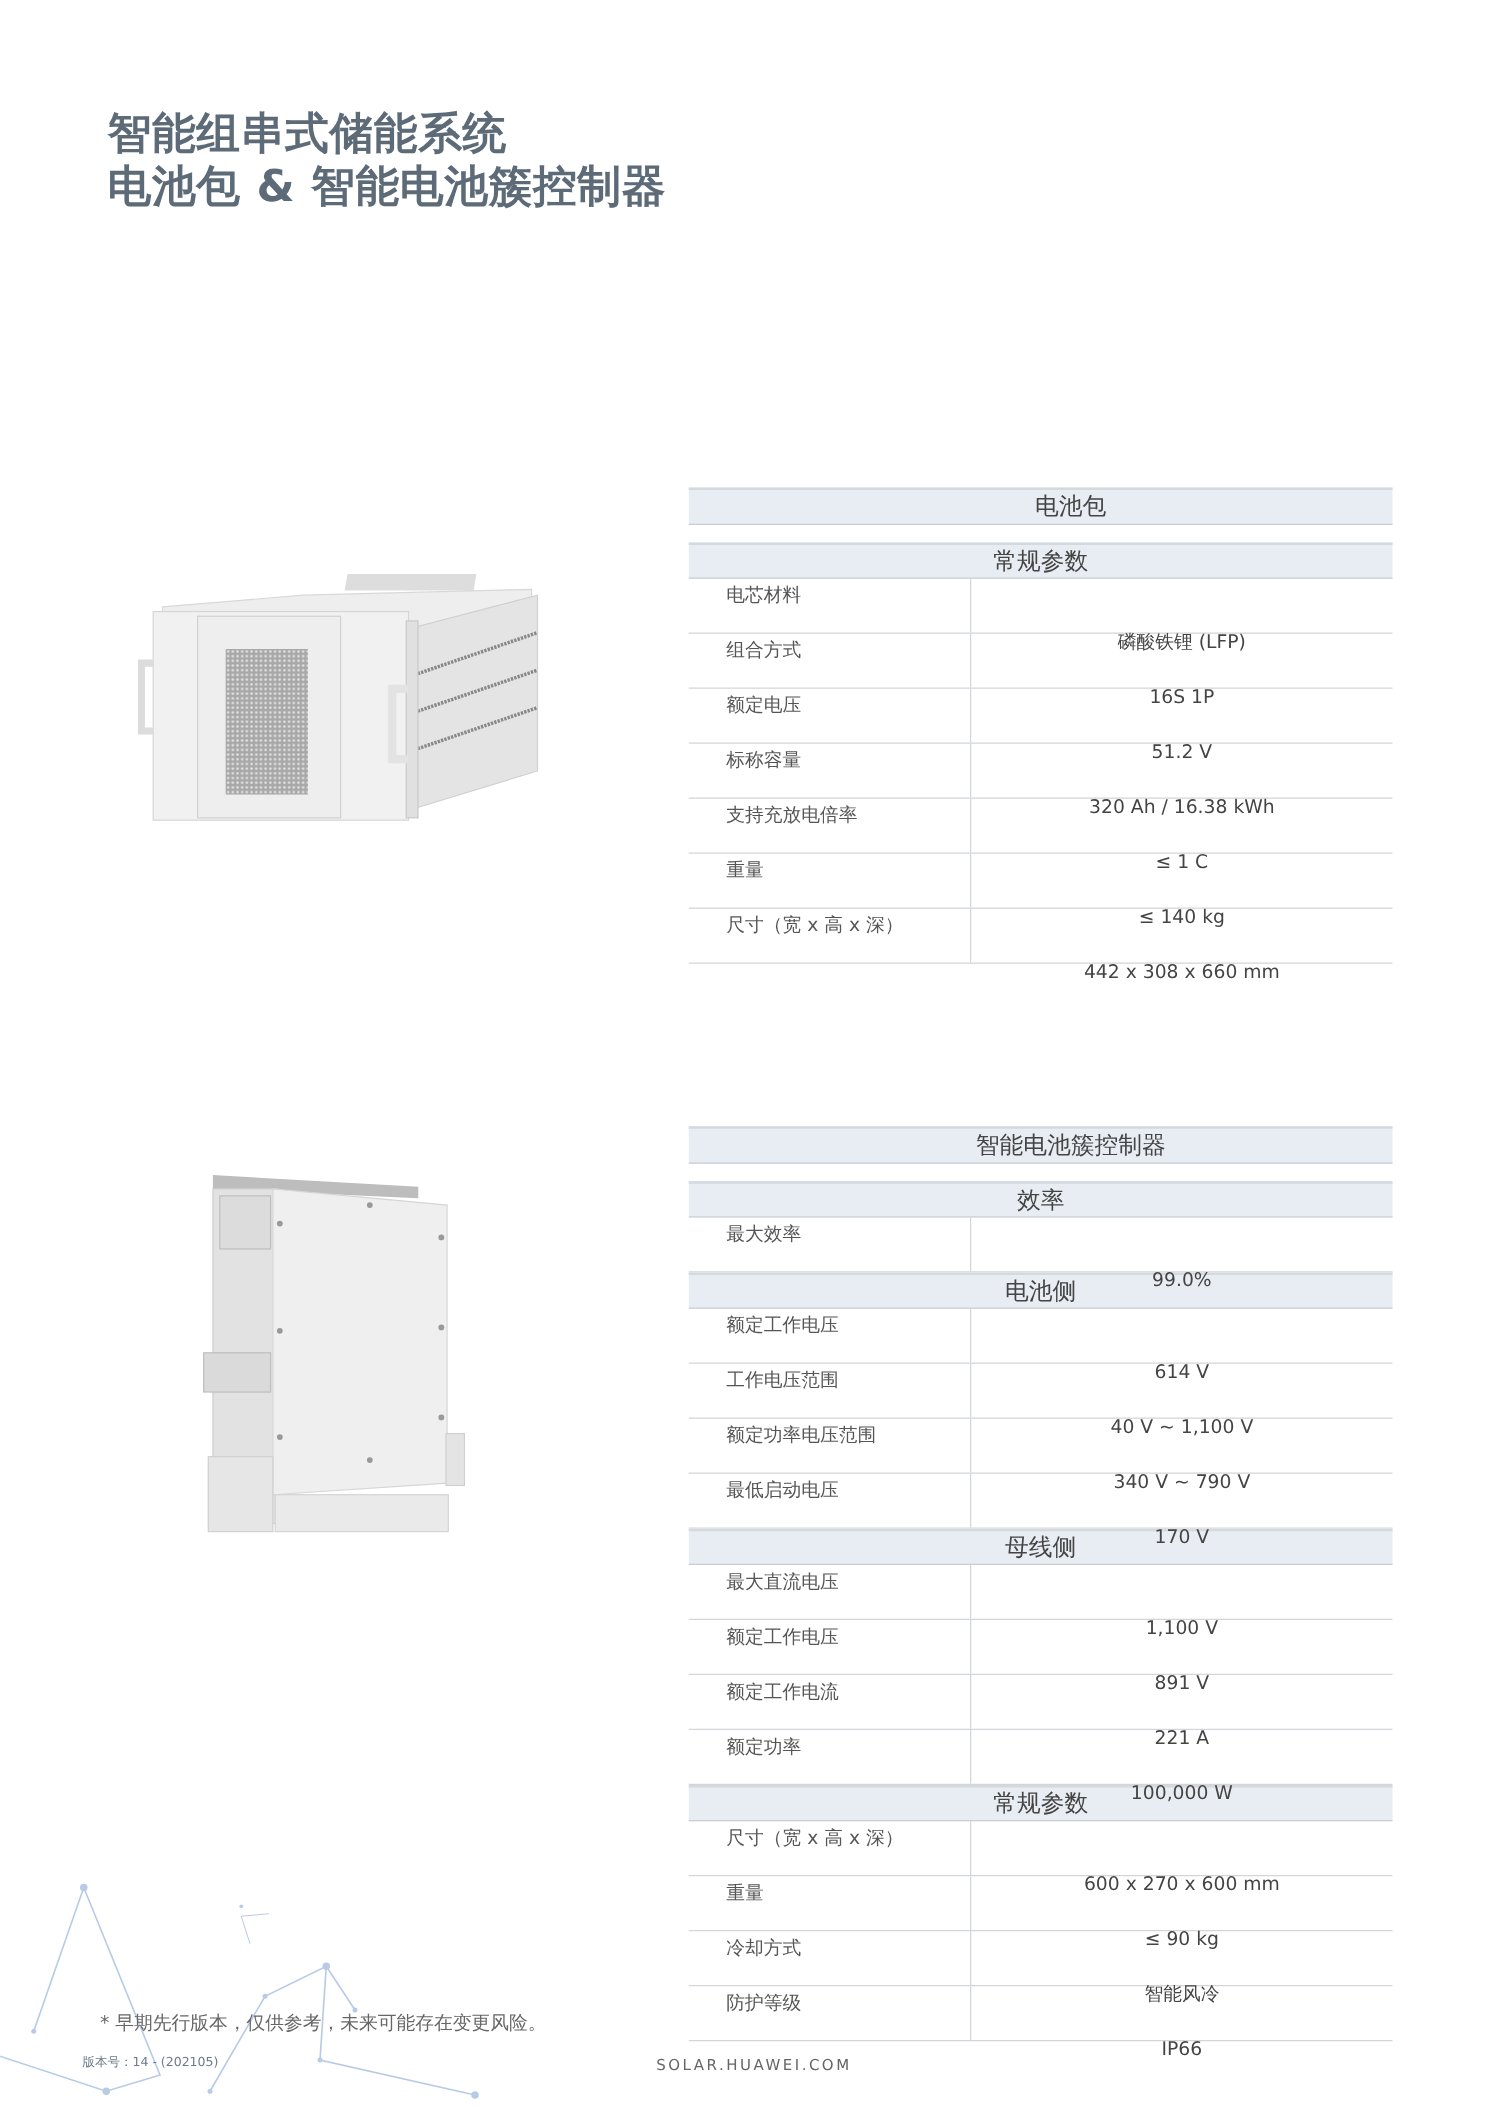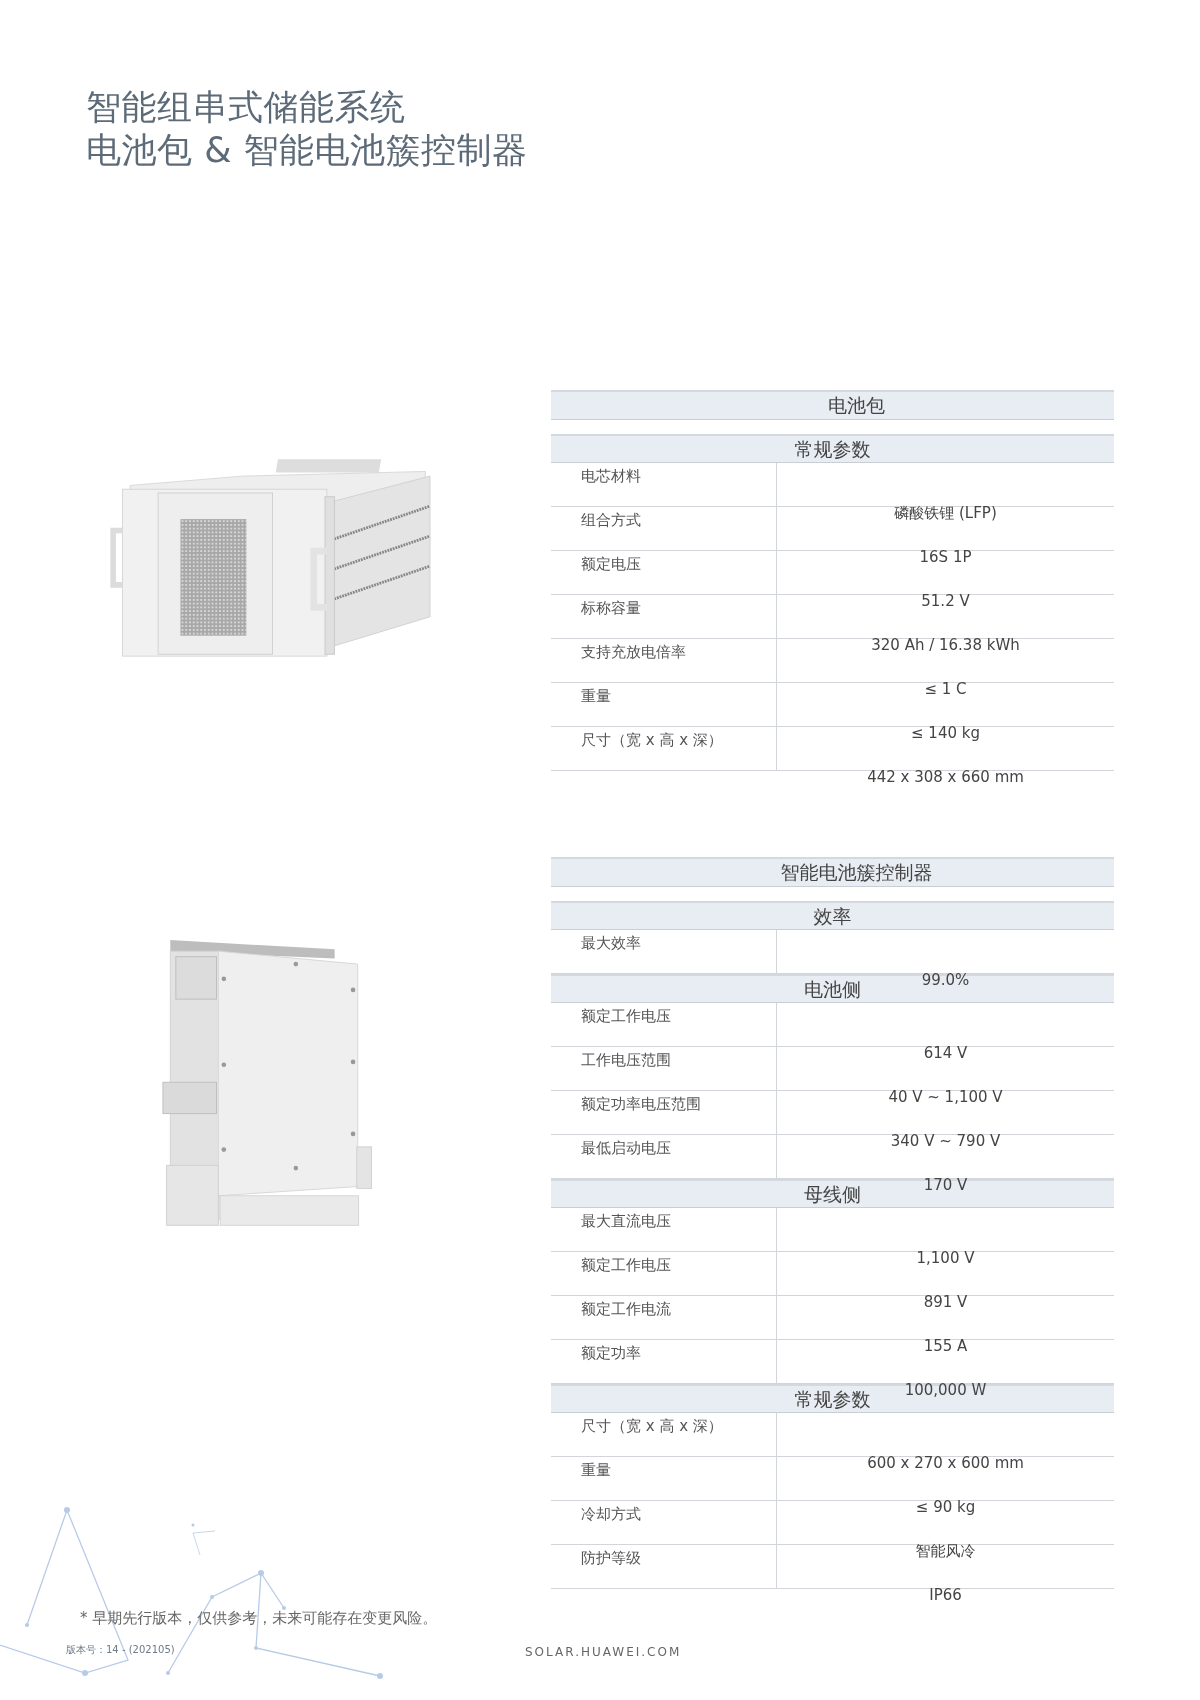--- a/index.html
+++ b/index.html
@@ -1,31 +1,31 @@
 <!DOCTYPE html>
 <html><head>
   <meta charset="utf-8">
   <style>
     * { box-sizing: border-box; margin: 0; padding: 0; }
     html, body { width: 1200px; height: 1700px; background: #ffffff; overflow: hidden; }
     body { position: relative; font-family: "DejaVu Sans", "Liberation Sans", sans-serif; color: #555; }
 
     .title {
       position: absolute; left: 86px; top: 86px;
-      font-size: 35px; line-height: 43px; color: #5d6b78; font-weight: normal;
+      font-size: 35px; line-height: 43px; color: #5d6b78; font-weight: bold;
       letter-spacing: 0.5px;
     }
     .title div { white-space: nowrap; }
 
     .spec-table {
       position: absolute; left: 551px; width: 563px;
       border-collapse: collapse;
     }
     .t1 { top: 390px; }
-    .t2 { top: 857px; }
+    .t2 { top: 901px; }
 
     .section-title {
       height: 30px; background: #e8edf3;
       border-top: 2px solid #d4d9df; border-bottom: 1px solid #c9ced4;
       text-align: center; font-size: 19px; line-height: 27px; color: #444; padding-left: 48px;
     }
     .gap { height: 14px; }
     .group-title {
       height: 29px; background: #e8edf3;
       border-top: 2px solid #d4d9df; border-bottom: 1px solid #c9ced4;
@@ -184,21 +184,21 @@
   <div class="row">
       <div class="label">最大直流电压</div>
       <div class="value">1,100 V</div>
     </div>
   <div class="row">
       <div class="label">额定工作电压</div>
       <div class="value">891 V</div>
     </div>
   <div class="row">
       <div class="label">额定工作电流</div>
-      <div class="value">155 A</div>
+      <div class="value">221 A</div>
     </div>
   <div class="row">
       <div class="label">额定功率</div>
       <div class="value">100,000 W</div>
     </div>
 
   <div class="group-title">常规参数</div>
   <div class="row">
       <div class="label">尺寸（宽 x 高 x 深）</div>
       <div class="value">600 x 270 x 600 mm</div>

